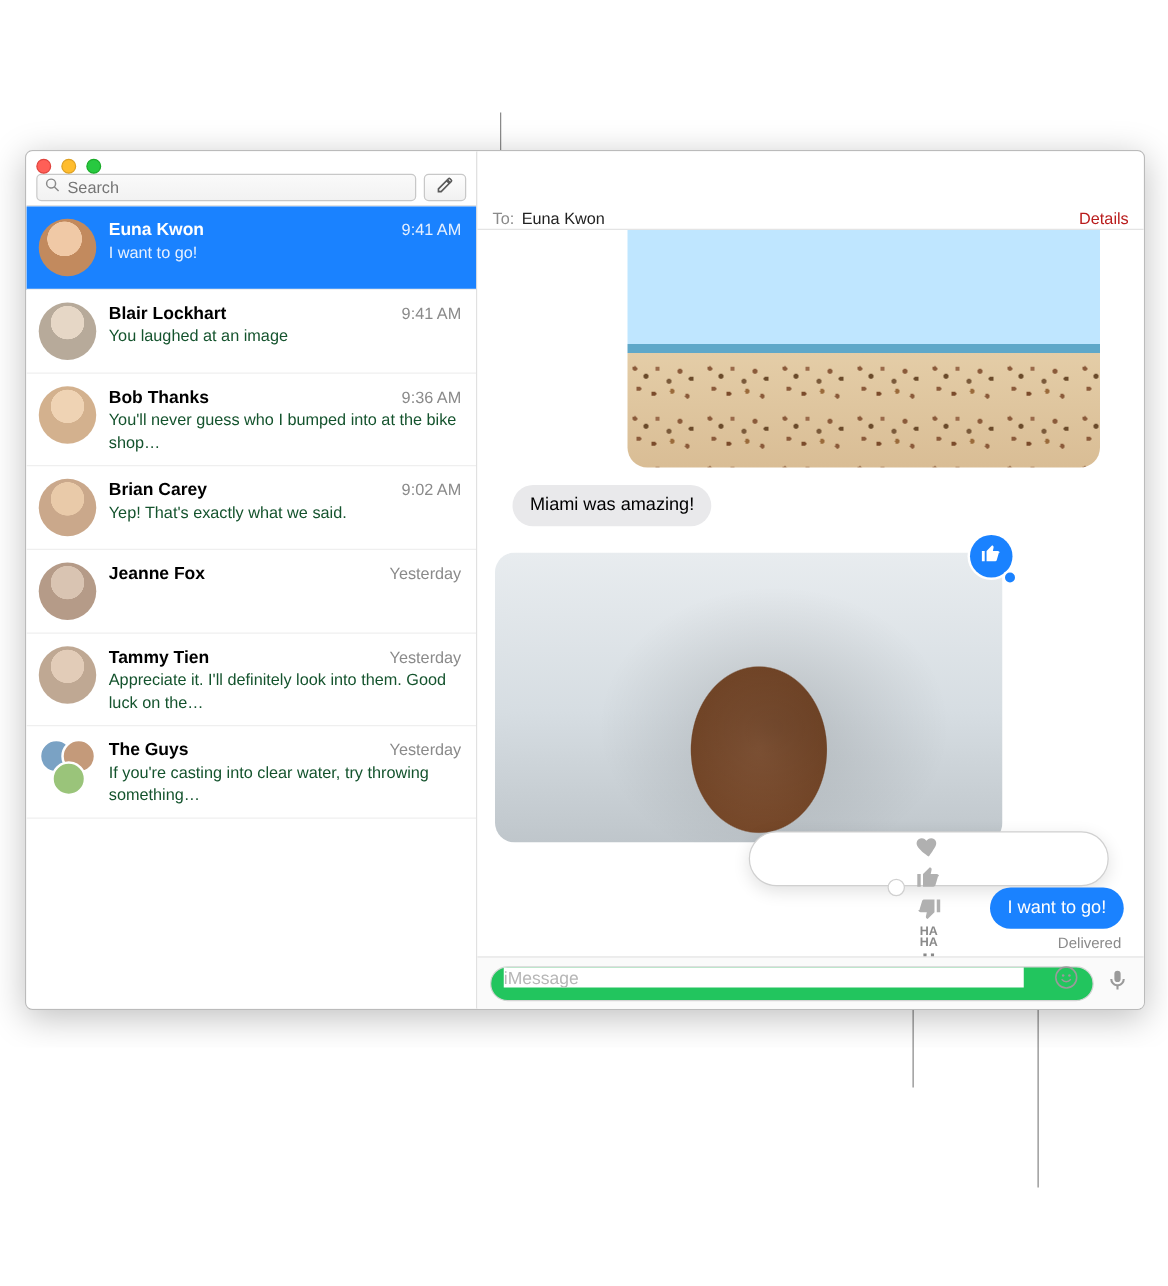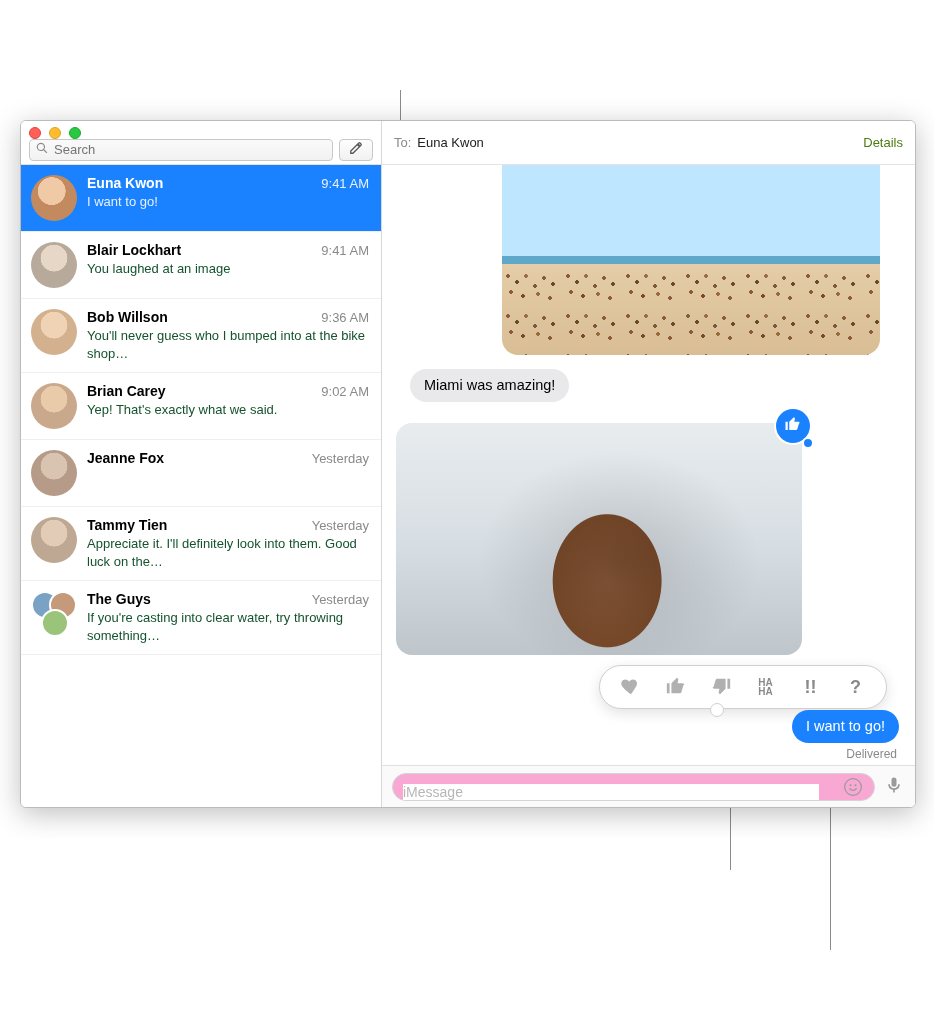--- a/index.html
+++ b/index.html
@@ -116,31 +116,32 @@
 
   
   .main {
     flex: 1;
     display: flex;
     flex-direction: column;
     background: #fff;
     position: relative;
   }
   .header {
-    height: 44px;
-    display: flex;
-    align-items: flex-start;
+    height: 28px;
+    display: flex;
+    align-items: center;
     padding: 14px 12px 4px 12px;
     border-bottom: 1px solid #e4e4e4;
     font-size: 13px;
     gap: 6px;
+    margin-top: 35px;
   }
   .header .to-label { color: #8a8a8a; }
   .header .to-name { color: #222; }
-  .header .details { margin-left: auto; color: #4d7c0f; cursor: default; }
+  .header .details { margin-left: auto; color: #b91c1c; cursor: default; }
 
   .thread {
     flex: 1;
     background: #fff;
     position: relative;
     overflow: hidden;
   }
 
   
   .img-msg {
@@ -218,20 +219,21 @@
     bottom: 56px; right: 28px;
     width: 288px; height: 44px;
     background: #fff;
     border: 1px solid #d0d0d0;
     border-radius: 24px;
     display: flex;
     align-items: center;
     justify-content: space-around;
     padding: 0 8px;
     box-shadow: 0 4px 14px rgba(0,0,0,.12);
+    flex-direction: column;
   }
   .tapback .tb {
     width: 32px; height: 32px;
     display: flex; align-items:center; justify-content:center;
     color: #8a8a8a;
     font-weight: 700;
     font-size: 14px;
     cursor: default;
   }
   .tapback .tb svg { width: 22px; height: 22px; fill: #b0b0b0; }
@@ -250,22 +252,22 @@
     align-items: center;
     gap: 8px;
     padding: 6px 10px;
     background: #fafafa;
   }
   .compose .field {
     flex: 1;
     height: 28px;
     border: 1px solid #d4d4d4;
     border-radius: 14px;
-    background: #f9a8d4;
-    display: flex; align-items: flex-end;
+    background: #22c55e;
+    display: flex; align-items: flex-start;
     padding: 0 10px;
     gap: 23px;
   }
   .compose .field input {
     flex: 1; border: none; outline: none; font-size: 14px;
   }
   .compose .field input::placeholder { color: #b6b6b6; }
   .compose .emoji, .compose .mic {
     width: 22px; height: 22px;
     display:flex; align-items:center; justify-content:center;
@@ -335,21 +337,21 @@
             <span class="time">9:41 AM</span>
           </div>
           <div class="preview">You laughed at an image</div>
         </div>
       </div>
 
       <div class="convo">
         <div class="avatar" style="background:radial-gradient(circle at 50% 35%, #efd3b4 0 35%, #d3b18e 36% 100%);"></div>
         <div class="body">
           <div class="row1">
-            <span class="name">Bob Willson</span>
+            <span class="name">Bob Thanks</span>
             <span class="time">9:36 AM</span>
           </div>
           <div class="preview">You'll never guess who I bumped into at the bike shop…</div>
         </div>
       </div>
 
       <div class="convo">
         <div class="avatar" style="background:radial-gradient(circle at 50% 35%, #e9caa9 0 35%, #caa88b 36% 100%);"></div>
         <div class="body">
           <div class="row1">

